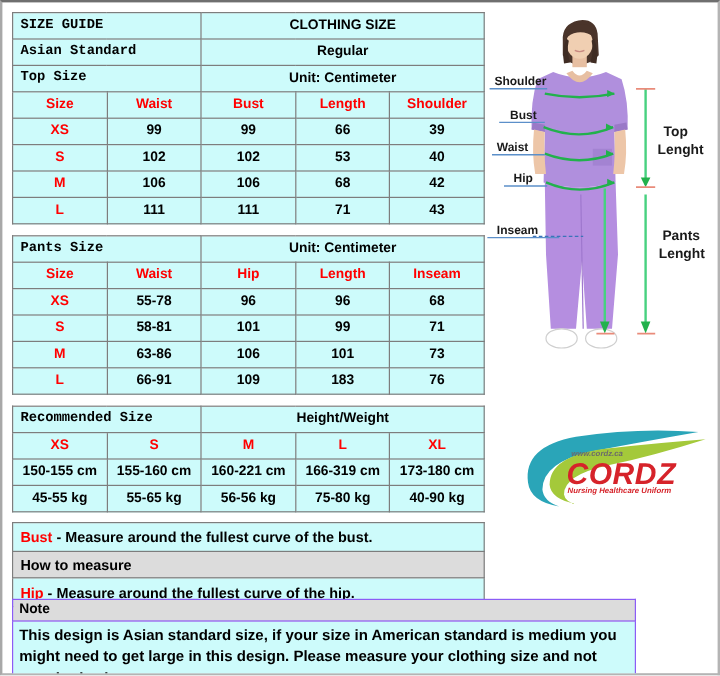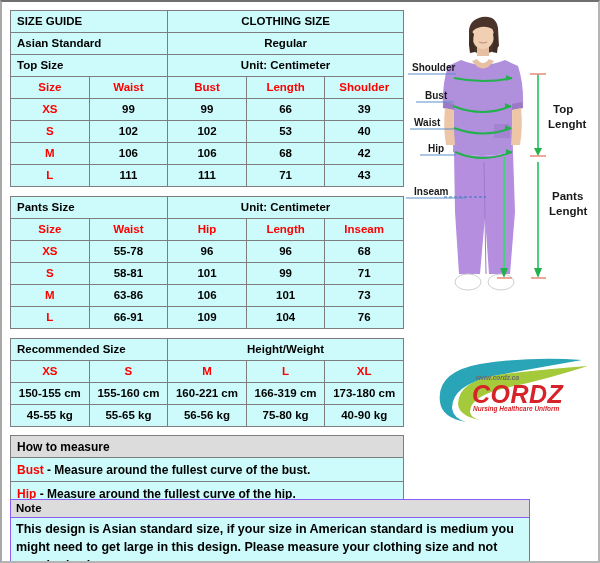--- a/index.html
+++ b/index.html
@@ -53,20 +53,21 @@
     background: #14eb81;
     height: 22px;
   }
   .band-gray td {
     background: #dcdcdc;
     height: 21px;
   }
   .lbl-left {
     text-align: left !important;
     padding-left: 6px !important;
+    font-family: Liberation Mono, monospace;
   }
   .red {
     color: #ff0000 !important;
   }
   .spacer {
     height: 9px;
   }
   .spacer-sm {
     height: 8px;
   }
@@ -246,21 +247,21 @@
           <td class="red">M</td>
           <td>63-86</td>
           <td>106</td>
           <td>101</td>
           <td>73</td>
         </tr>
         <tr>
           <td class="red">L</td>
           <td>66-91</td>
           <td>109</td>
-          <td>104</td>
+          <td>183</td>
           <td>76</td>
         </tr>
       </tbody>
     </table>
 
     <div class="spacer"></div>
 
     <table class="grid">
       <tbody>
         <tr class="band-gray">
@@ -289,24 +290,24 @@
           <td>40-90 kg</td>
         </tr>
       </tbody>
     </table>
 
     <div class="spacer-sm"></div>
 
     <table class="howto">
       <tbody>
         <tr>
+          <td><span class="red">Bust</span><span> - Measure around the fullest curve of the bust.</span></td>
+        </tr>
+        <tr>
           <td class="hdr">How to measure</td>
-        </tr>
-        <tr>
-          <td><span class="red">Bust</span><span> - Measure around the fullest curve of the bust.</span></td>
         </tr>
         <tr>
           <td><span class="red">Hip</span><span> - Measure around the fullest curve of the hip.</span></td>
         </tr>
       </tbody>
     </table>
 
   </div>
 
   <div class="note-wrap">

